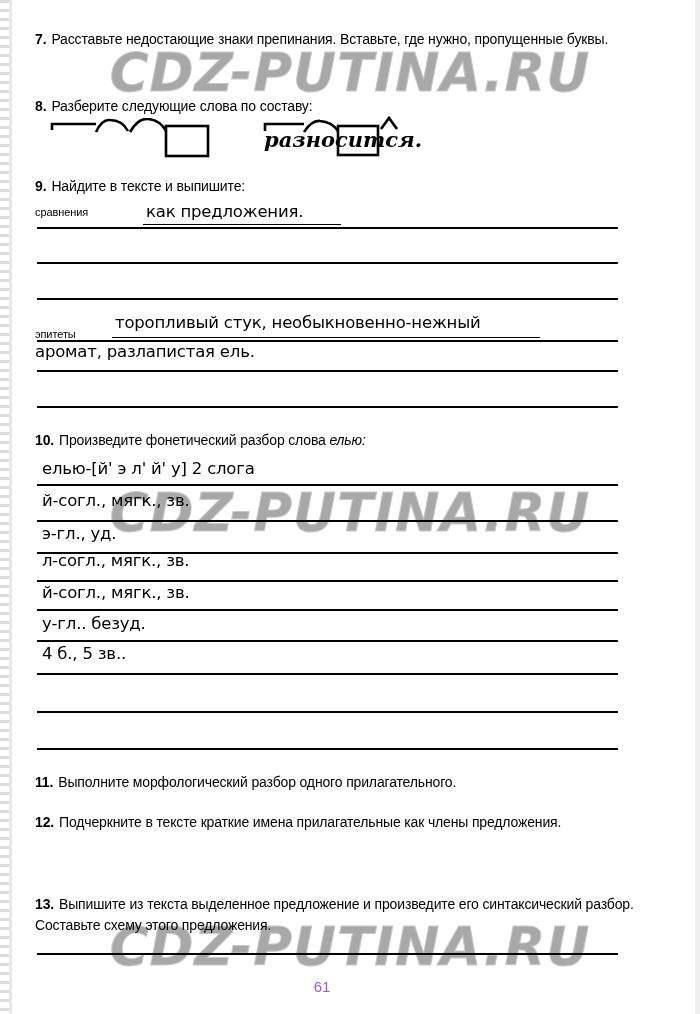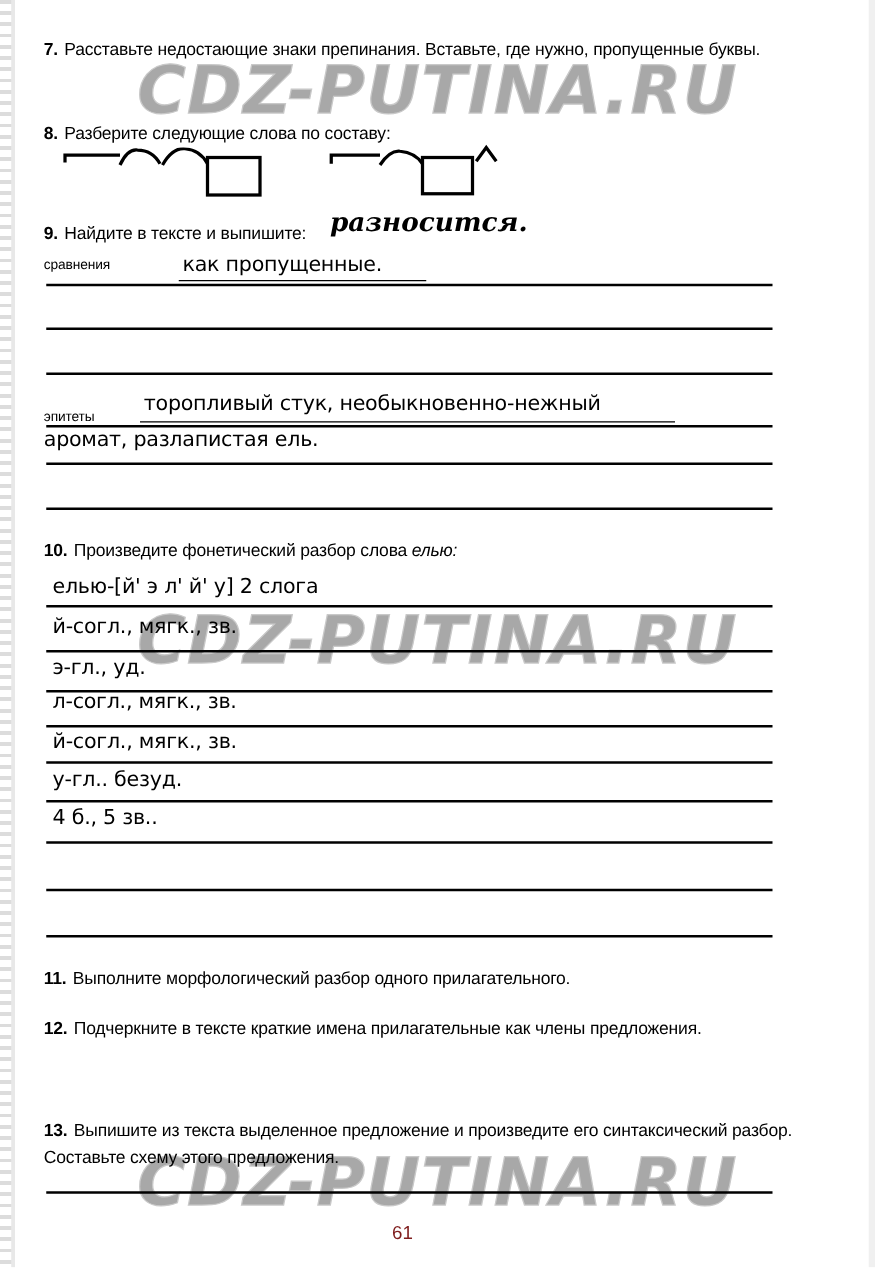--- a/index.html
+++ b/index.html
@@ -135,21 +135,21 @@
   }
   .morph-wrap { position: absolute; }
   .morph-svg { position: absolute; left: 0; top: 0; }
 
   .page-number {
     position: absolute;
     left: 0;
     width: 644px;
     text-align: center;
     font-size: 15px;
-    color: #7f1d1d;
+    color: #8b5cf6;
   }
   .footer-rule {
     position: absolute;
     left: 37px;
     width: 581px;
     height: 0;
     border-top: 2px solid #000;
   }
 </style>
 </head>
@@ -192,29 +192,29 @@
       <svg class="morph-svg" width="160" height="45" viewBox="0 0 160 45">
 
         <path d="M3,16 L3,9 L42,9" stroke="#000" stroke-width="2.6" fill="none"></path>
 
         <path d="M42,17 Q50,5 58,6 Q70,7 76,16" stroke="#000" stroke-width="2.6" fill="none"></path>
 
         <rect x="76" y="11" width="40" height="29" stroke="#000" stroke-width="2.6" fill="none"></rect>
 
         <path d="M119,14 L127,3 L135,14" stroke="#000" stroke-width="2.6" fill="none"></path>
       </svg>
-      <div class="morph" style="left:2px; top:12px;margin-top:38px;">разносится.</div>
+      <div class="morph" style="left:2px; top:12px;">разносится.</div>
     </div>
 
     <div class="q" style="top:176px;">
       <span class="num">9.</span><span>Найдите в тексте и выпишите:</span>
     </div>
 
     <div class="label" style="top:206px;">сравнения</div>
-    <div class="ans" style="left:146px; top:202px;">как пропущенные.</div>
+    <div class="ans" style="left:146px; top:202px;">как предложения.</div>
     <div class="ans-underline" style="left:143px; top:224px; width:198px;"></div>
     <div class="rule" style="top:227px;"></div>
 
     <div class="rule" style="top:262px;"></div>
     <div class="rule" style="top:298px;"></div>
 
     <div class="label" style="top:328px;">эпитеты</div>
     <div class="ans" style="left:115px; top:313px;">торопливый стук, необыкновенно-нежный</div>
     <div class="ans-underline" style="left:112px; top:337px; width:428px;"></div>
     <div class="rule" style="top:340px;"></div>

